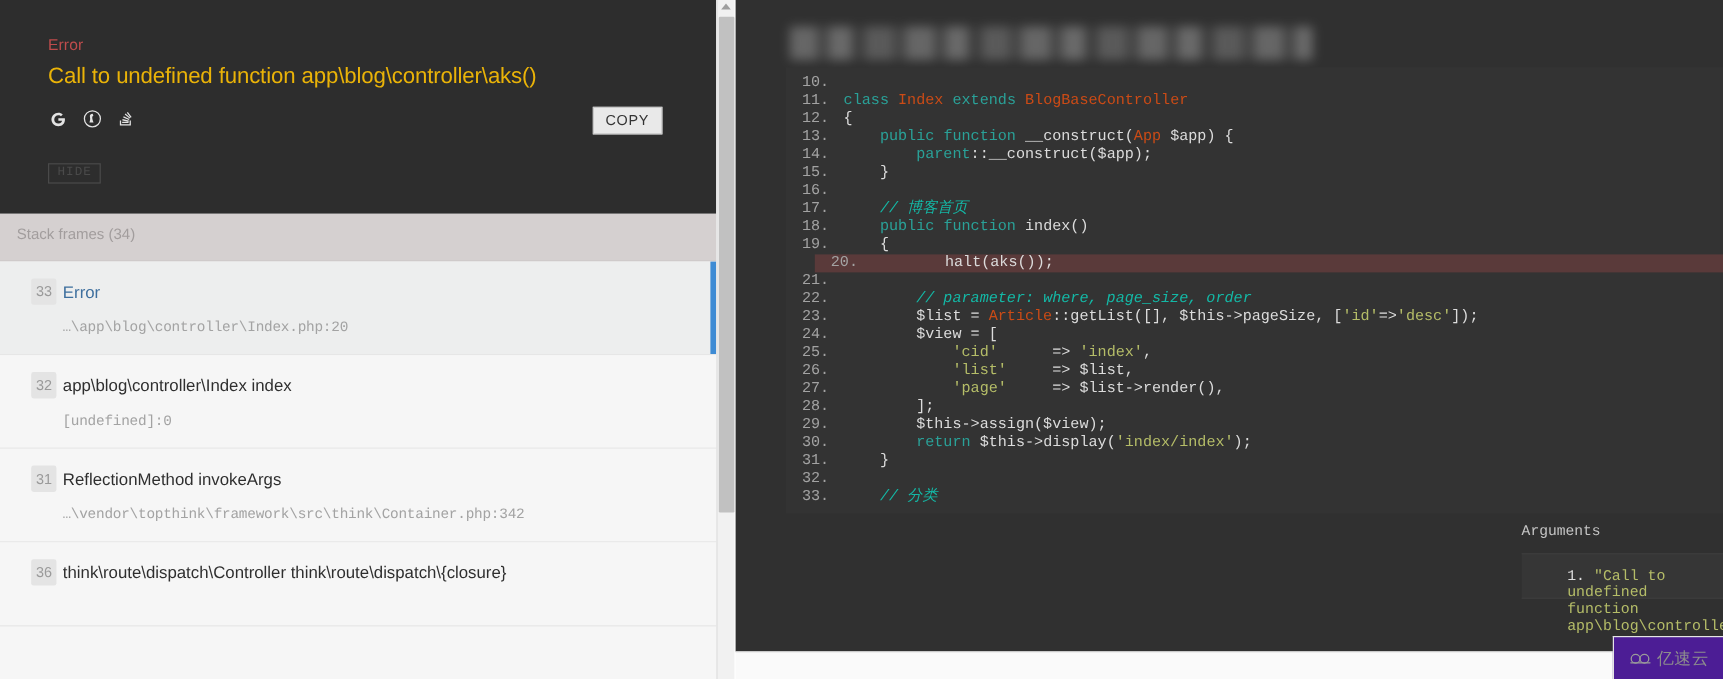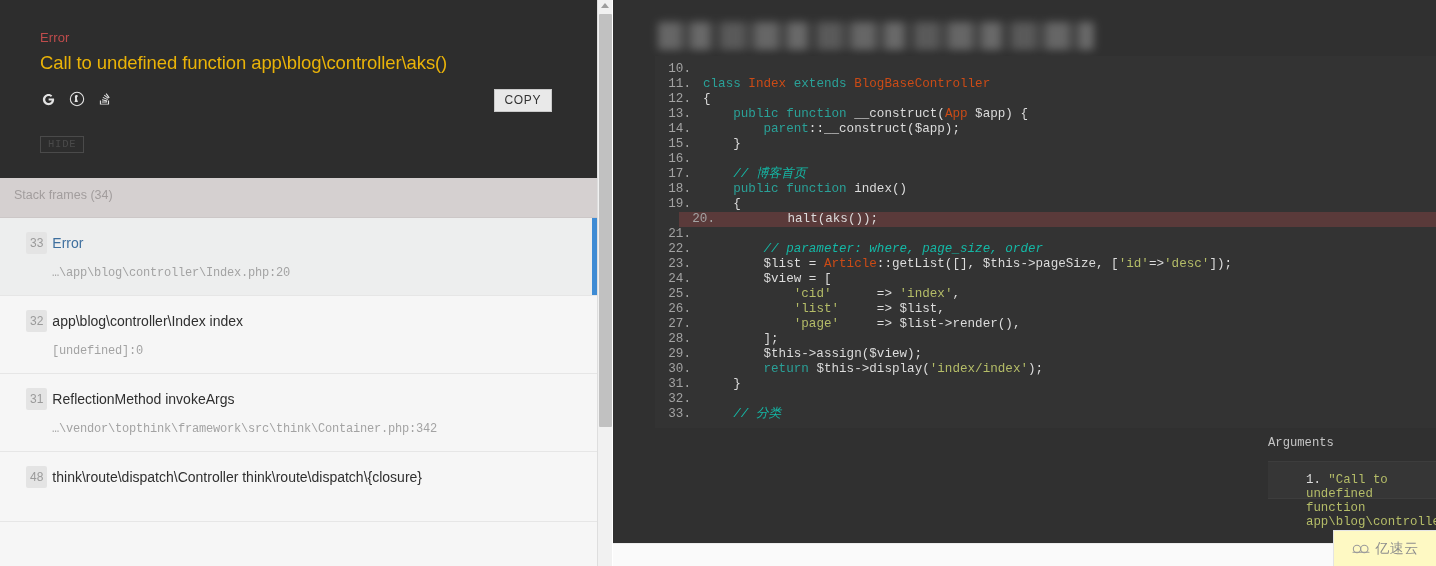--- a/index.html
+++ b/index.html
@@ -244,22 +244,22 @@
     position: absolute;
     left: 613px; top: 543px;
     width: 823px; height: 23px;
     background: #fafafa;
     border-top: 1px solid #ececec;
   }
   
   .watermark {
     position: absolute;
     right: 0; bottom: 0;
-    width: 103px; height: 36px;
-    background: #fef9c3;
+    width: 92px; height: 36px;
+    background: #4c1d95;
     display: flex; align-items: center; justify-content: center;
     gap: 4px;
     border-left: 1px solid #e4e4e4;
     border-top: 1px solid #e4e4e4;
   }
   .watermark .wm-text {
     color: #8d8d8d;
     font-size: 14px;
     letter-spacing: .5px;
   }
@@ -309,21 +309,21 @@
         </div>
         <div class="frame">
           <div class="frame-line1"><span class="frame-num">32</span><span>app\blog\controller\Index index</span></div>
           <div class="frame-file">[undefined]:0</div>
         </div>
         <div class="frame">
           <div class="frame-line1"><span class="frame-num">31</span><span>ReflectionMethod invokeArgs</span></div>
           <div class="frame-file">…\vendor\topthink\framework\src\think\Container.php:342</div>
         </div>
         <div class="frame">
-          <div class="frame-line1"><span class="frame-num">48</span><span>think\route\dispatch\Controller think\route\dispatch\{closure}</span></div>
+          <div class="frame-line1"><span class="frame-num">36</span><span>think\route\dispatch\Controller think\route\dispatch\{closure}</span></div>
         </div>
       </div>
   </div>
 
   <div class="lscroll">
     <div class="arrow-up"></div>
     <div class="thumb"></div>
   </div>
 
   <div class="right-panel">

